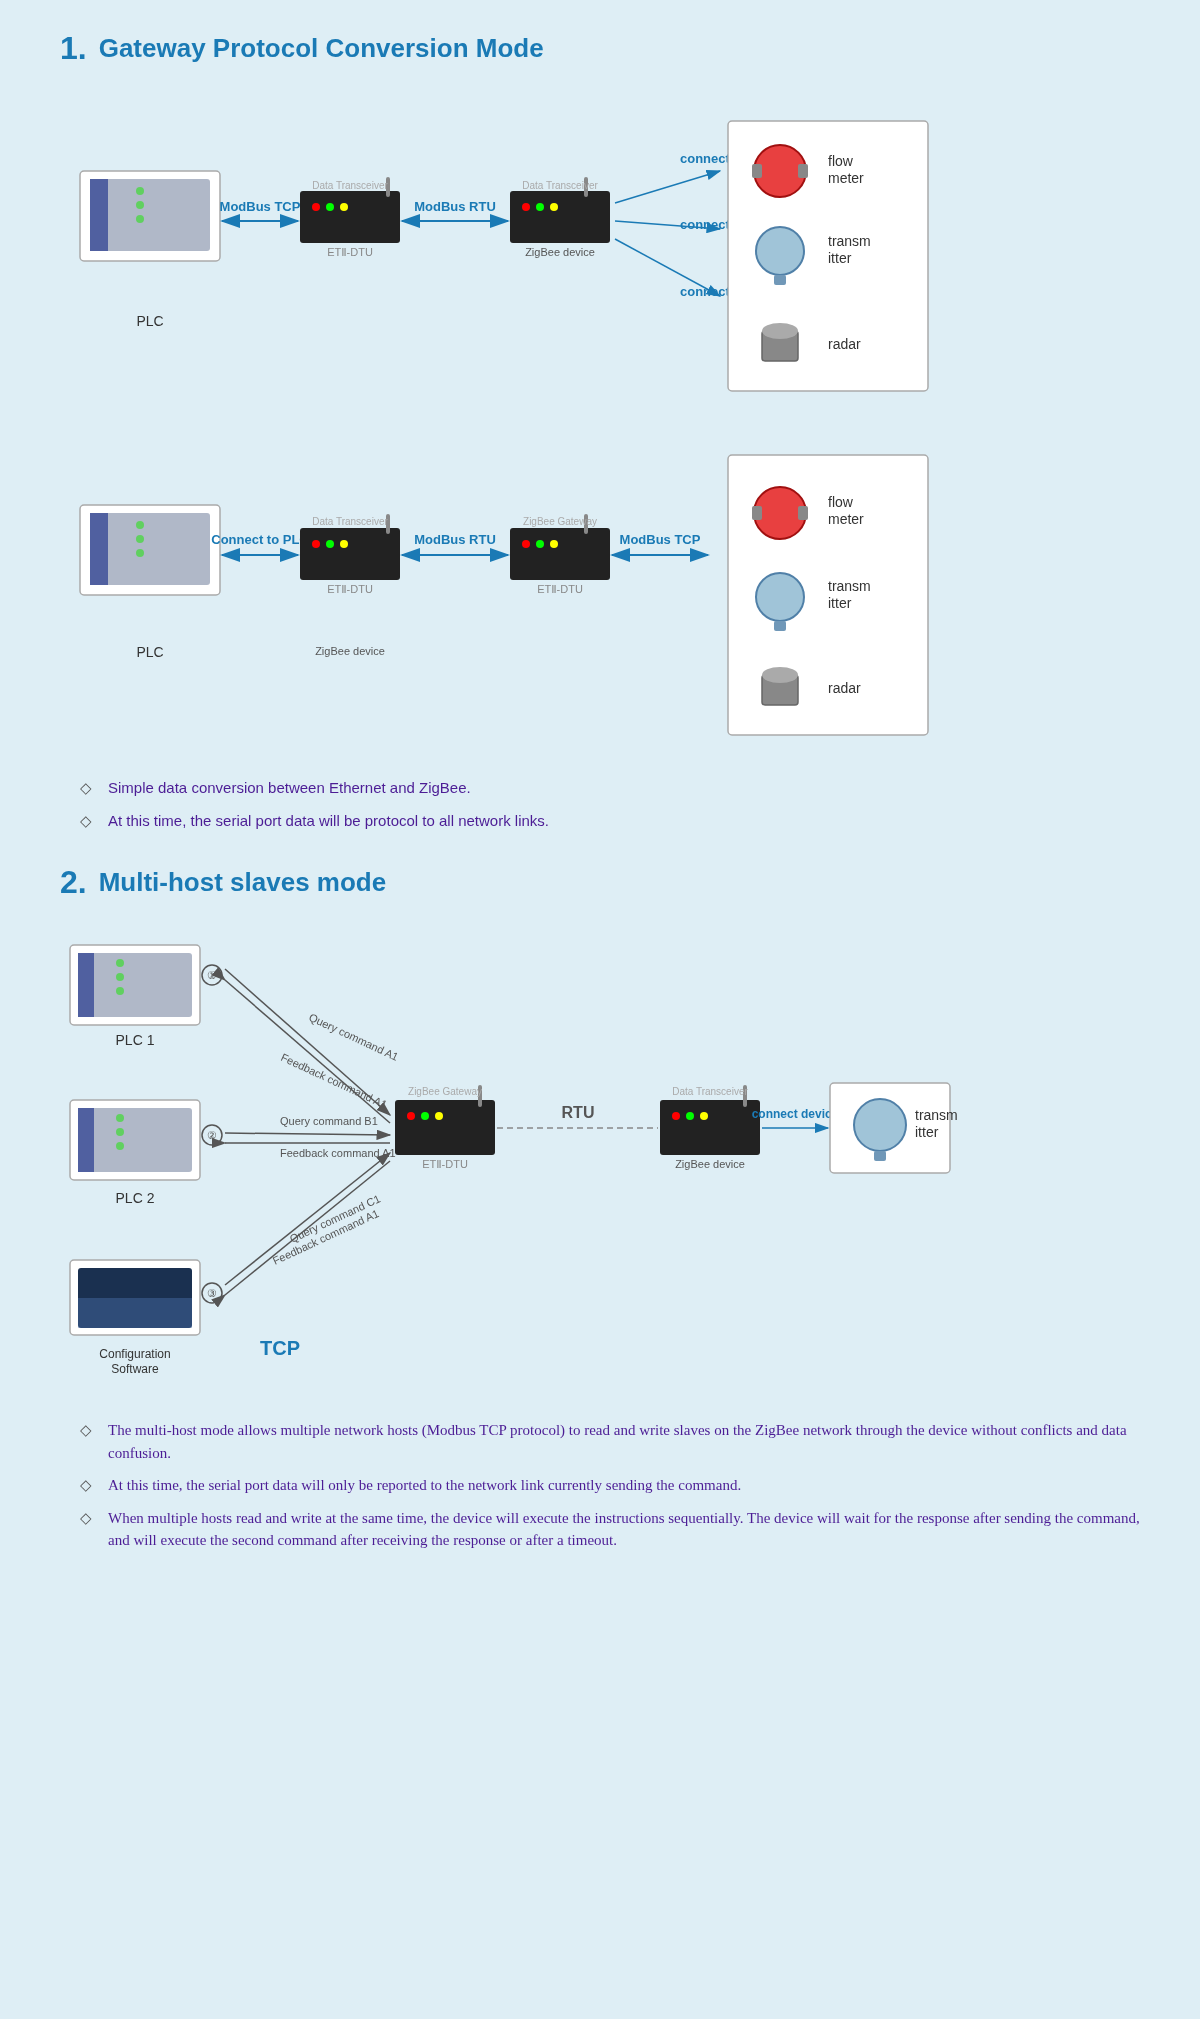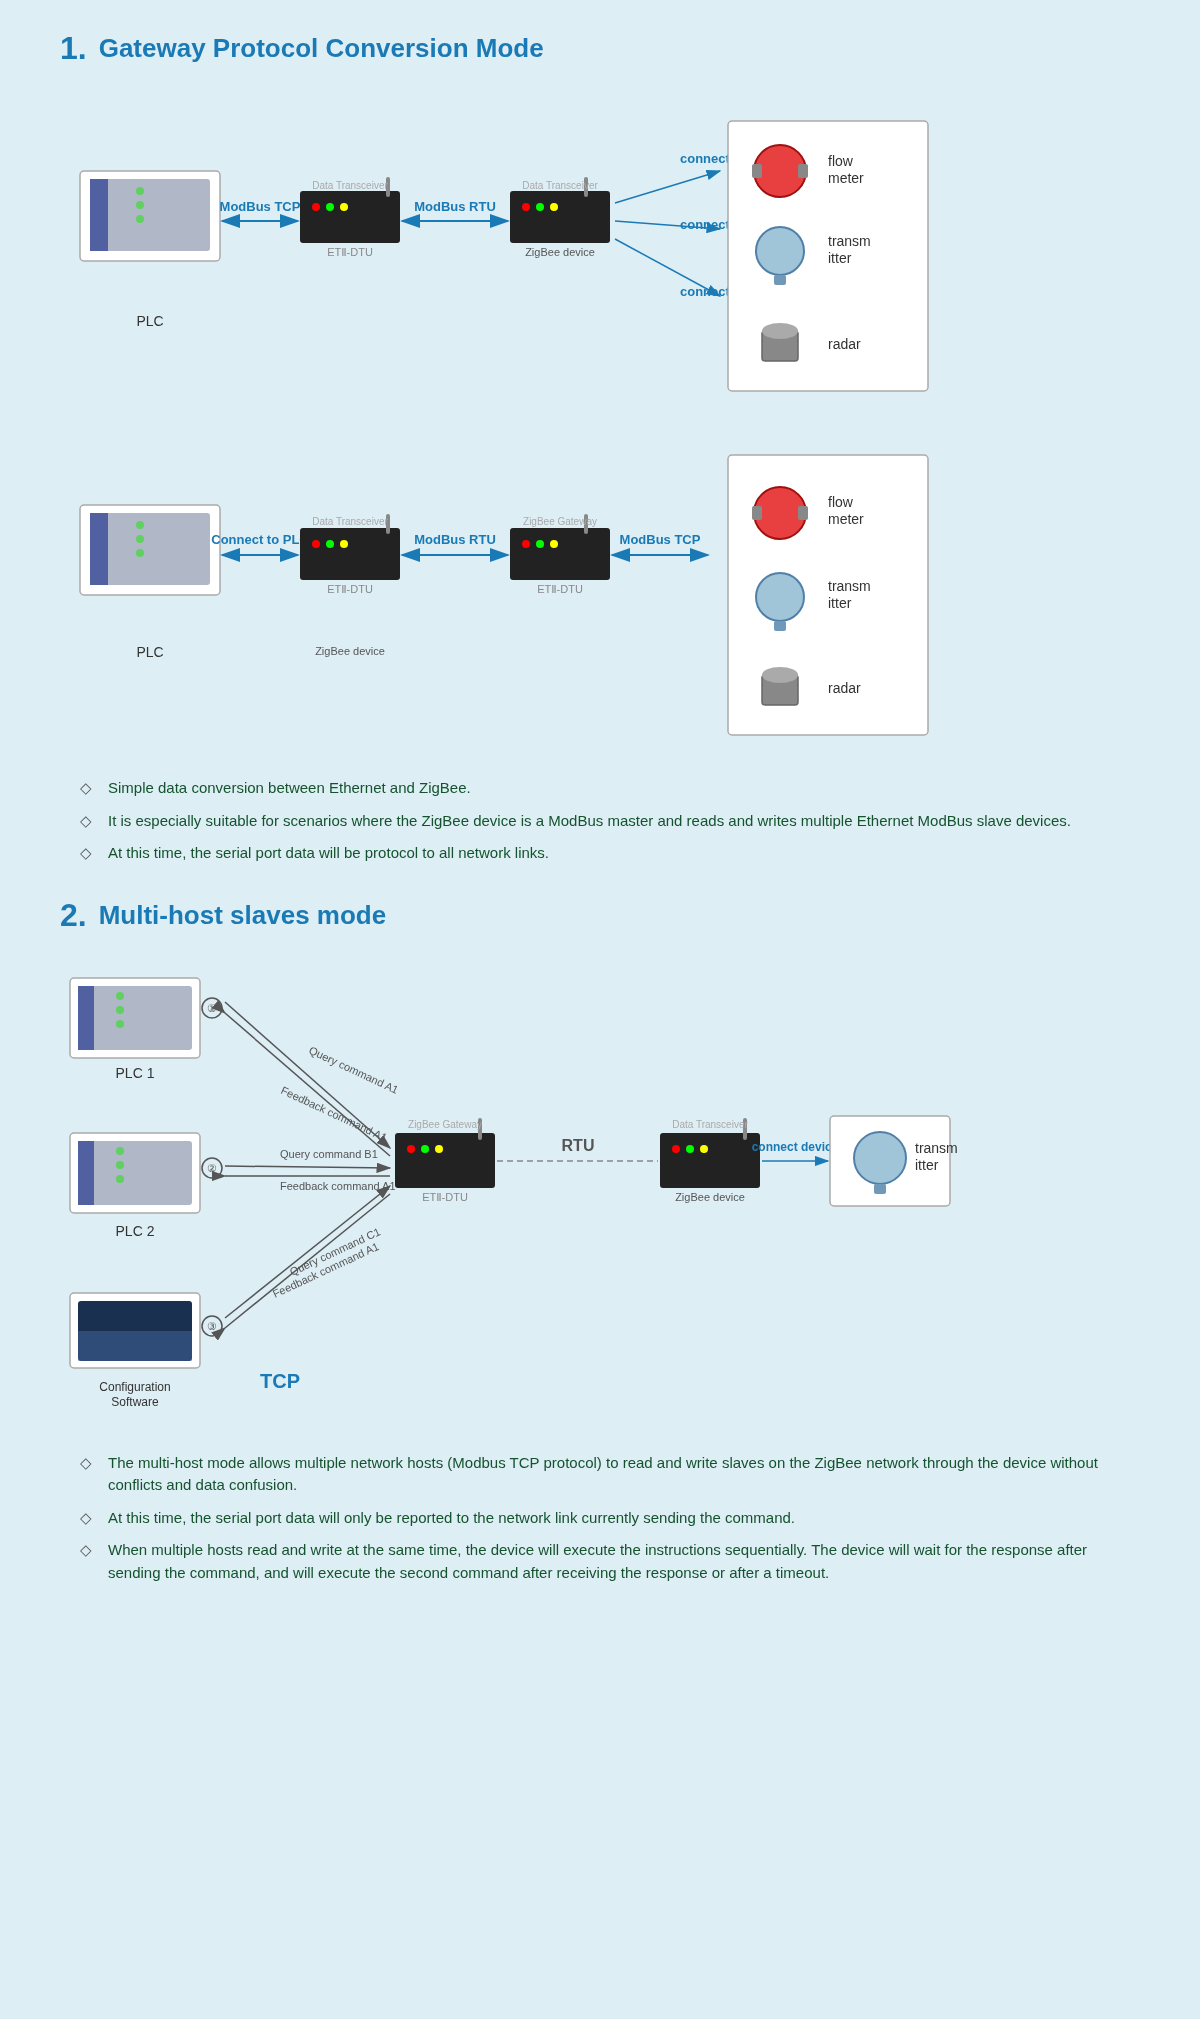--- a/index.html
+++ b/index.html
@@ -29,21 +29,21 @@
     
     .bullet-list {
       list-style: none;
       margin: 18px 0 32px 20px;
     }
     .bullet-list li {
       position: relative;
       padding-left: 28px;
       margin-bottom: 10px;
       font-size: 15px;
-      color: #14532d;
+      color: #4c1d95;
       line-height: 1.5;
     }
     .bullet-list li::before {
       content: '◇';
       position: absolute;
       left: 0;
       color: #555;
       font-size: 15px;
     }
 
@@ -192,21 +192,20 @@
       <text x="768" y="173" font-size="14" fill="#333">itter</text>
 
       <rect x="702" y="240" width="36" height="30" fill="#888" rx="3" stroke="#666" stroke-width="1.5"></rect>
       <ellipse cx="720" cy="240" rx="18" ry="8" fill="#aaa"></ellipse>
       <text x="768" y="258" font-size="14" fill="#333">radar</text>
     </svg>
   </div>
 
   <ul class="bullet-list">
     <li>Simple data conversion between Ethernet and ZigBee.</li>
-    <li>It is especially suitable for scenarios where the ZigBee device is a ModBus master and reads and writes multiple Ethernet ModBus slave devices.</li>
     <li>At this time, the serial port data will be protocol to all network links.</li>
   </ul>
 
   <div class="section-title" style="margin-top:20px;">
     <span style="font-size:32px;">2.</span>
     <span>Multi-host slaves mode</span>
   </div>
 
   <div class="svg-container">
     <svg width="1080" height="480" viewBox="0 0 1080 480">
@@ -296,19 +295,19 @@
       <text x="735" y="193" text-anchor="middle" font-size="12" fill="#1a7ab5" font-weight="bold">connect device</text>
 
       <rect x="770" y="158" width="120" height="90" rx="4" fill="white" stroke="#aaa" stroke-width="1.5"></rect>
       <circle cx="820" cy="200" r="26" fill="#a0c4d8" stroke="#5080a8" stroke-width="2"></circle>
       <rect x="814" y="226" width="12" height="10" fill="#7098b8" rx="2"></rect>
       <text x="855" y="195" font-size="14" fill="#333">transm</text>
       <text x="855" y="212" font-size="14" fill="#333">itter</text>
     </svg>
   </div>
 
-  <ul class="bullet-list" style="margin-top:10px;">
+  <ul class="bullet-list" style="margin-top:10px;font-family:Liberation Serif, serif;">
     <li>The multi-host mode allows multiple network hosts (Modbus TCP protocol) to read and write slaves on the ZigBee network through the device without conflicts and data confusion.</li>
     <li>At this time, the serial port data will only be reported to the network link currently sending the command.</li>
     <li>When multiple hosts read and write at the same time, the device will execute the instructions sequentially. The device will wait for the response after sending the command, and will execute the second command after receiving the response or after a timeout.</li>
   </ul>
 
 </div>
 
 </body></html>

